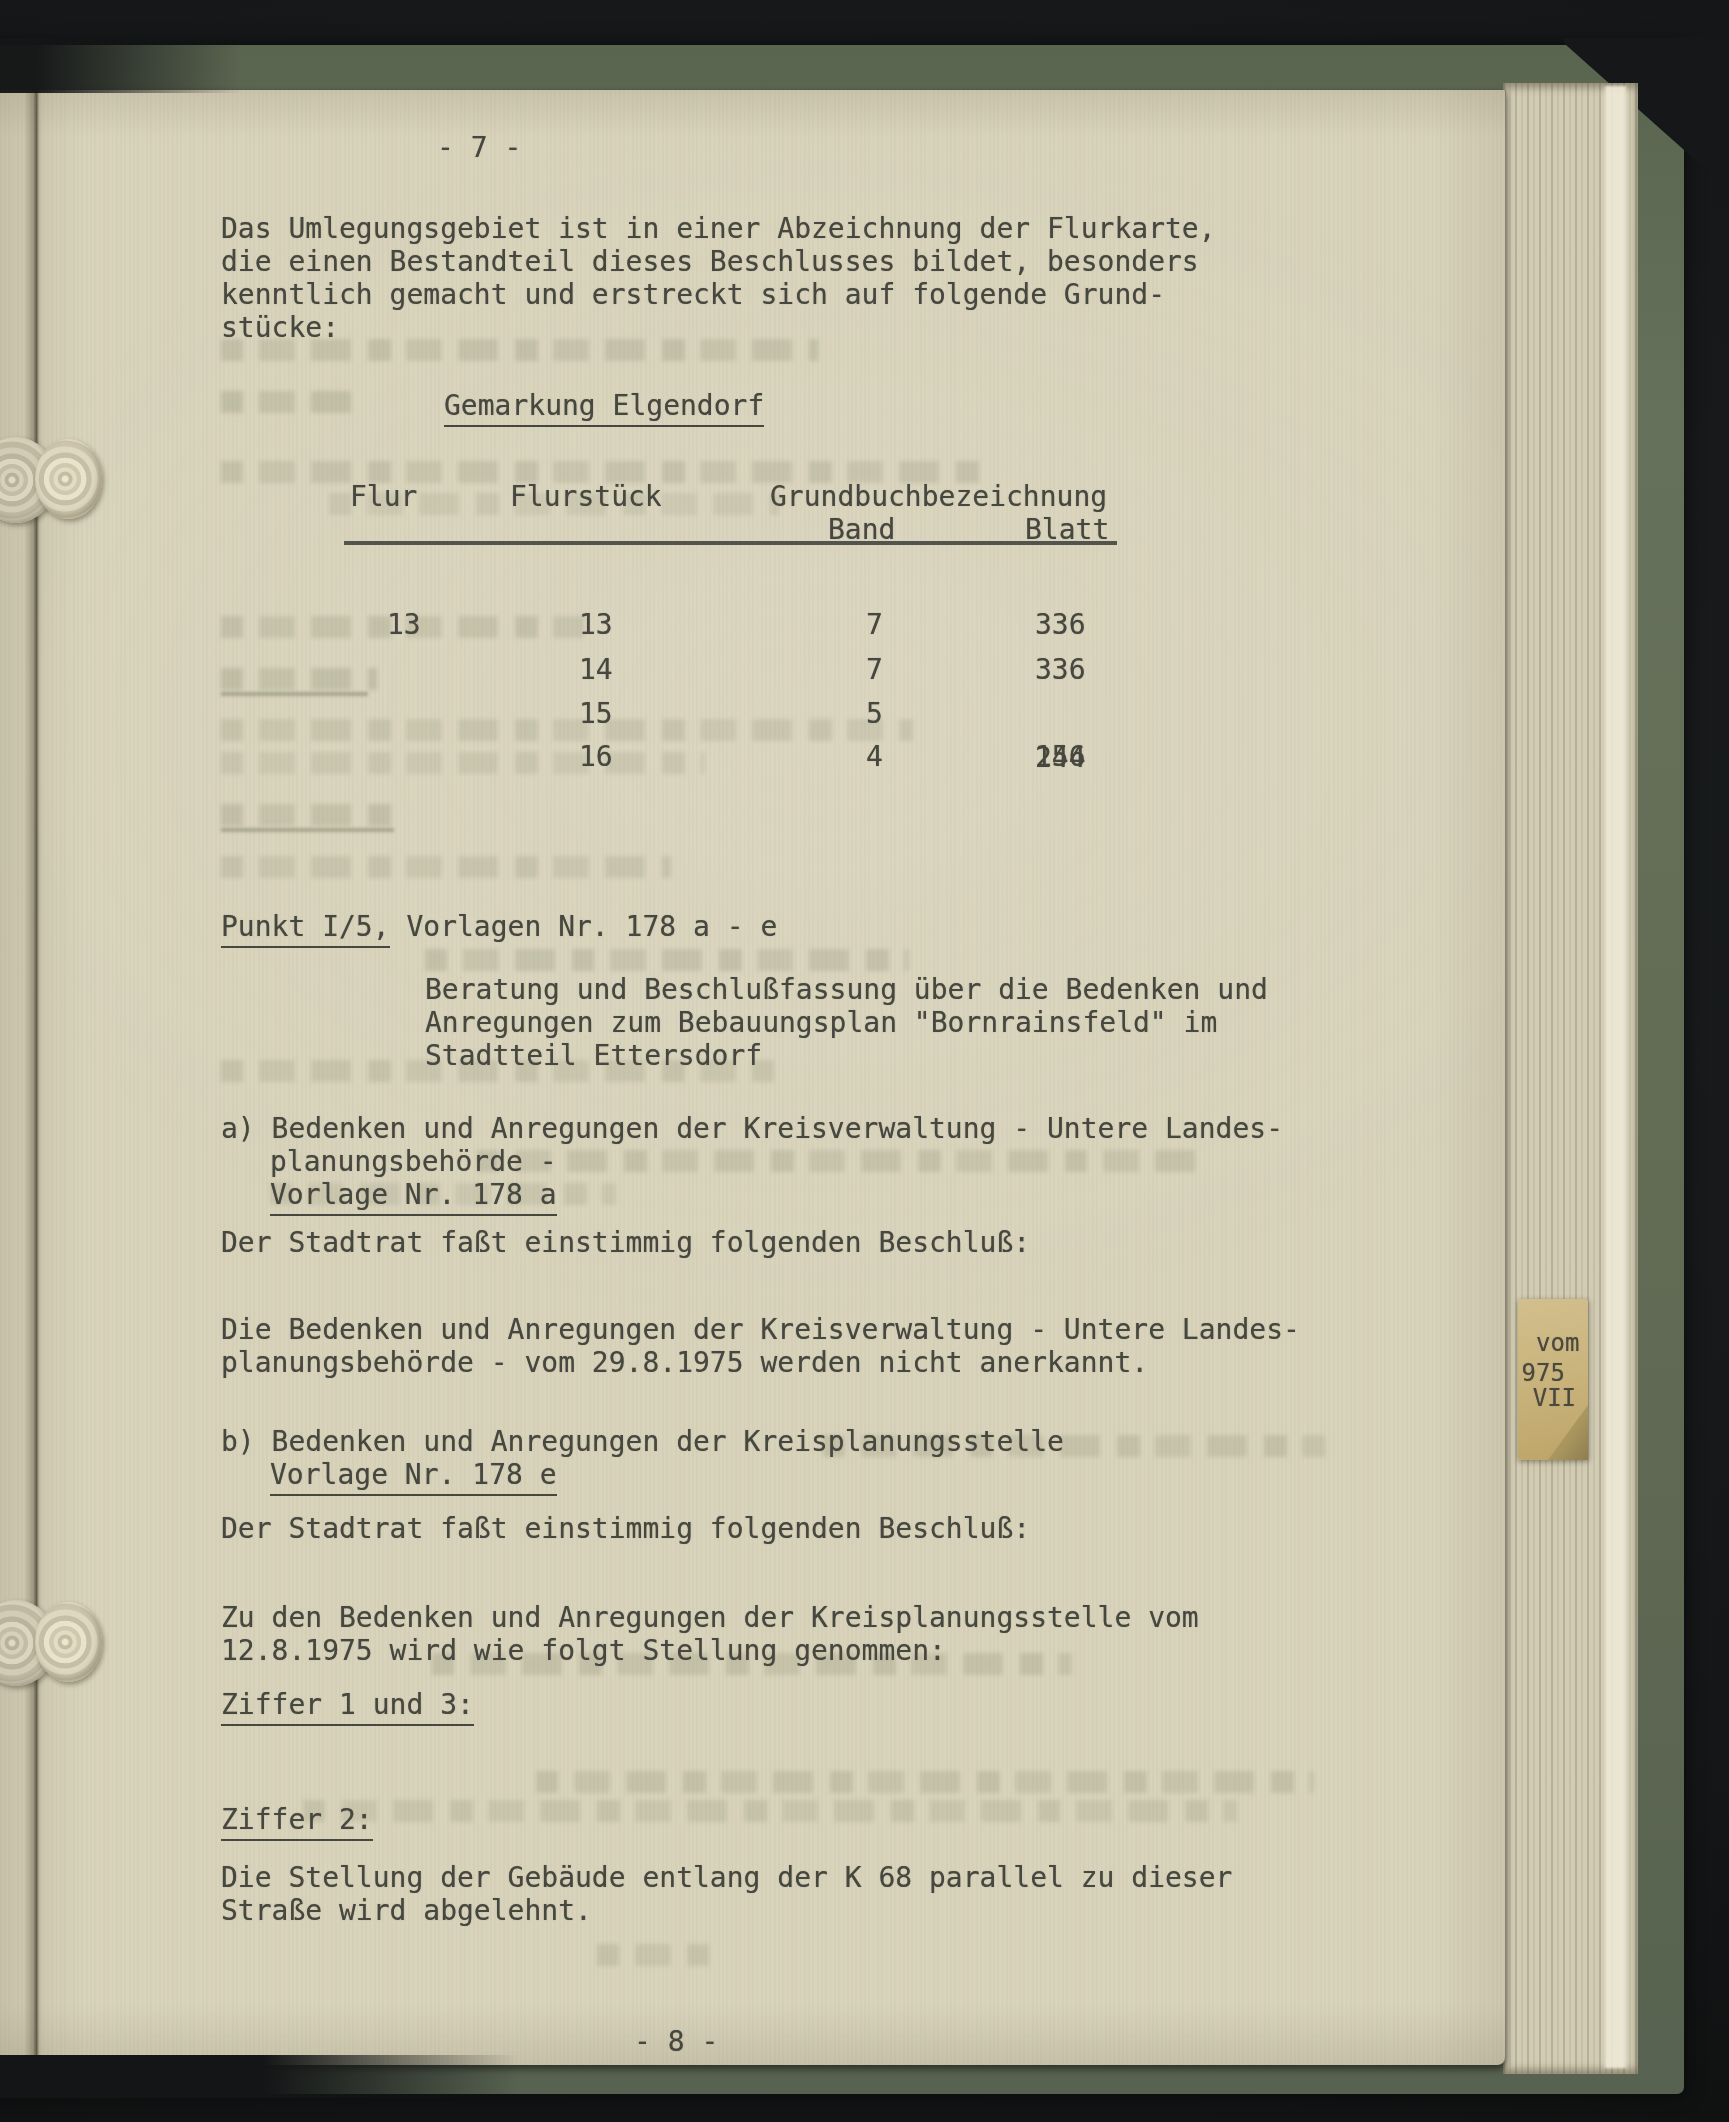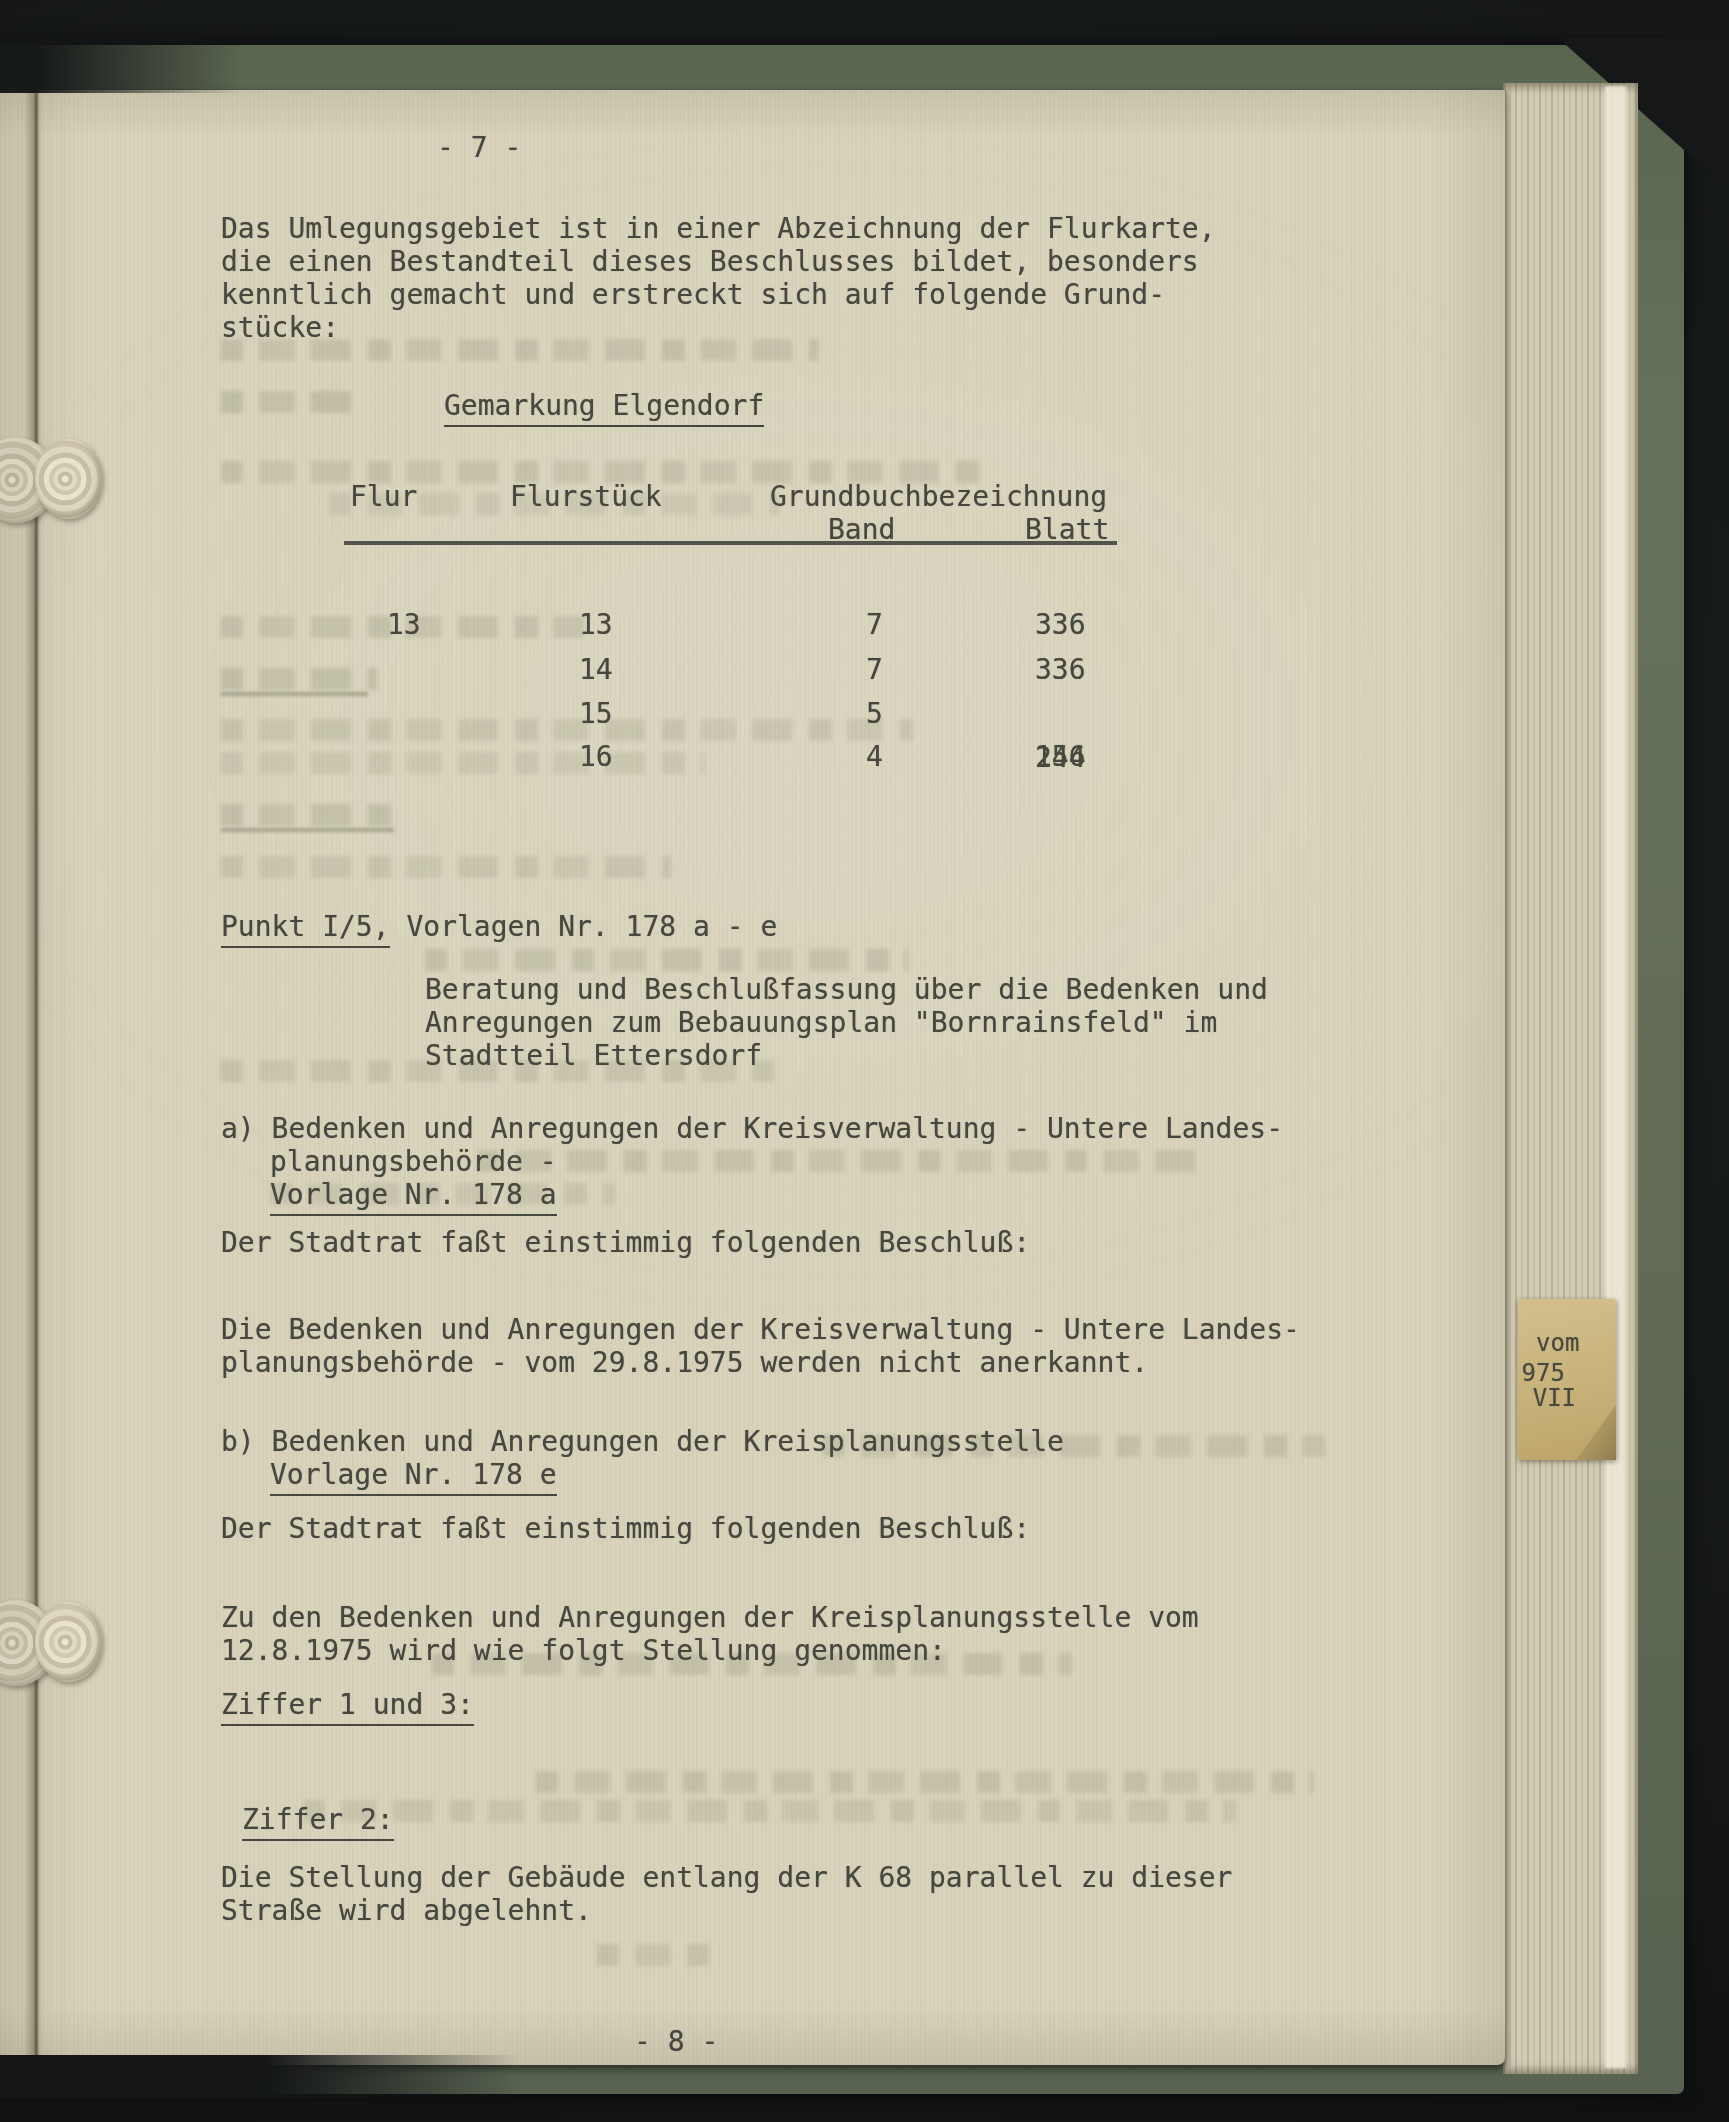--- a/index.html
+++ b/index.html
@@ -57,21 +57,21 @@
   .ghost-bar{position:absolute;height:3.5px;z-index:5;background:rgba(120,124,98,.5);filter:blur(1.4px);}
 
   
   .tw{position:absolute;z-index:7;font-family:"DejaVu Sans Mono","Liberation Mono",monospace;
       font-size:28px;line-height:33px;letter-spacing:0;color:var(--ink);
       white-space:pre;text-shadow:0 0 0.9px rgba(70,70,60,.55);filter:blur(0.3px);}
   .ul{display:inline-block;border-bottom:2.6px solid currentColor;padding-bottom:2.6px;}
   .rule{position:absolute;z-index:7;height:3.5px;background:#53544b;filter:blur(0.3px);}
 
   
-  .tab{position:absolute;left:1518px;top:1299px;width:98px;height:161px;z-index:8;
+  .tab{position:absolute;left:1518px;top:1299px;width:70px;height:161px;z-index:8;
        background:linear-gradient(168deg,#d2bf8d 0%,var(--tab) 55%,#bda468 100%);
        border-radius:3.5px;box-shadow:0.9px 1.7px 5.2px rgba(35,30,15,.4);}
   .tab-fold{position:absolute;right:0;bottom:0;width:40px;height:55px;
        background:linear-gradient(305deg,#8f7d50 0%,#a9965f 45%,#b9a66d 100%);
        clip-path:polygon(0 100%,100% 0,100% 100%);}
   .tab .tw{position:absolute;font-size:24px;line-height:26px;color:#4a493f;filter:blur(0.3px);}
 </style>
 </head>
 <body>
 
@@ -170,21 +170,21 @@
   <div class="tw" style="left:221px;top:1425px;">b) Bedenken und Anregungen der Kreisplanungsstelle</div>
   <div class="tw" style="left:270px;top:1458px;"><span class="ul">Vorlage Nr. 178 e</span></div>
 
   <div class="tw" style="left:221px;top:1512px;">Der Stadtrat faßt einstimmig folgenden Beschluß:</div>
 
   <div class="tw" style="left:221px;top:1601px;">Zu den Bedenken und Anregungen der Kreisplanungsstelle vom
 12.8.1975 wird wie folgt Stellung genommen:</div>
 
   <div class="tw" style="left:221px;top:1688px;"><span class="ul">Ziffer 1 und 3:</span></div>
 
-  <div class="tw" style="left:221px;top:1803px;margin-left:21px;"><span class="ul">Ziffer 2:</span></div>
+  <div class="tw" style="left:221px;top:1803px;"><span class="ul">Ziffer 2:</span></div>
   <div class="tw" style="left:221px;top:1861px;">Die Stellung der Gebäude entlang der K 68 parallel zu dieser
 Straße wird abgelehnt.</div>
 
   <div class="tw" style="left:634px;top:2025px;">- 8 -</div>
 
   <div class="tab">
     <span class="tw" style="left:18px;top:31px;">vom</span>
     <span class="tw" style="left:3.5px;top:61px;">975</span>
     <span class="tw" style="left:14.7px;top:86px;">VII</span>
     <span class="tab-fold"></span>

